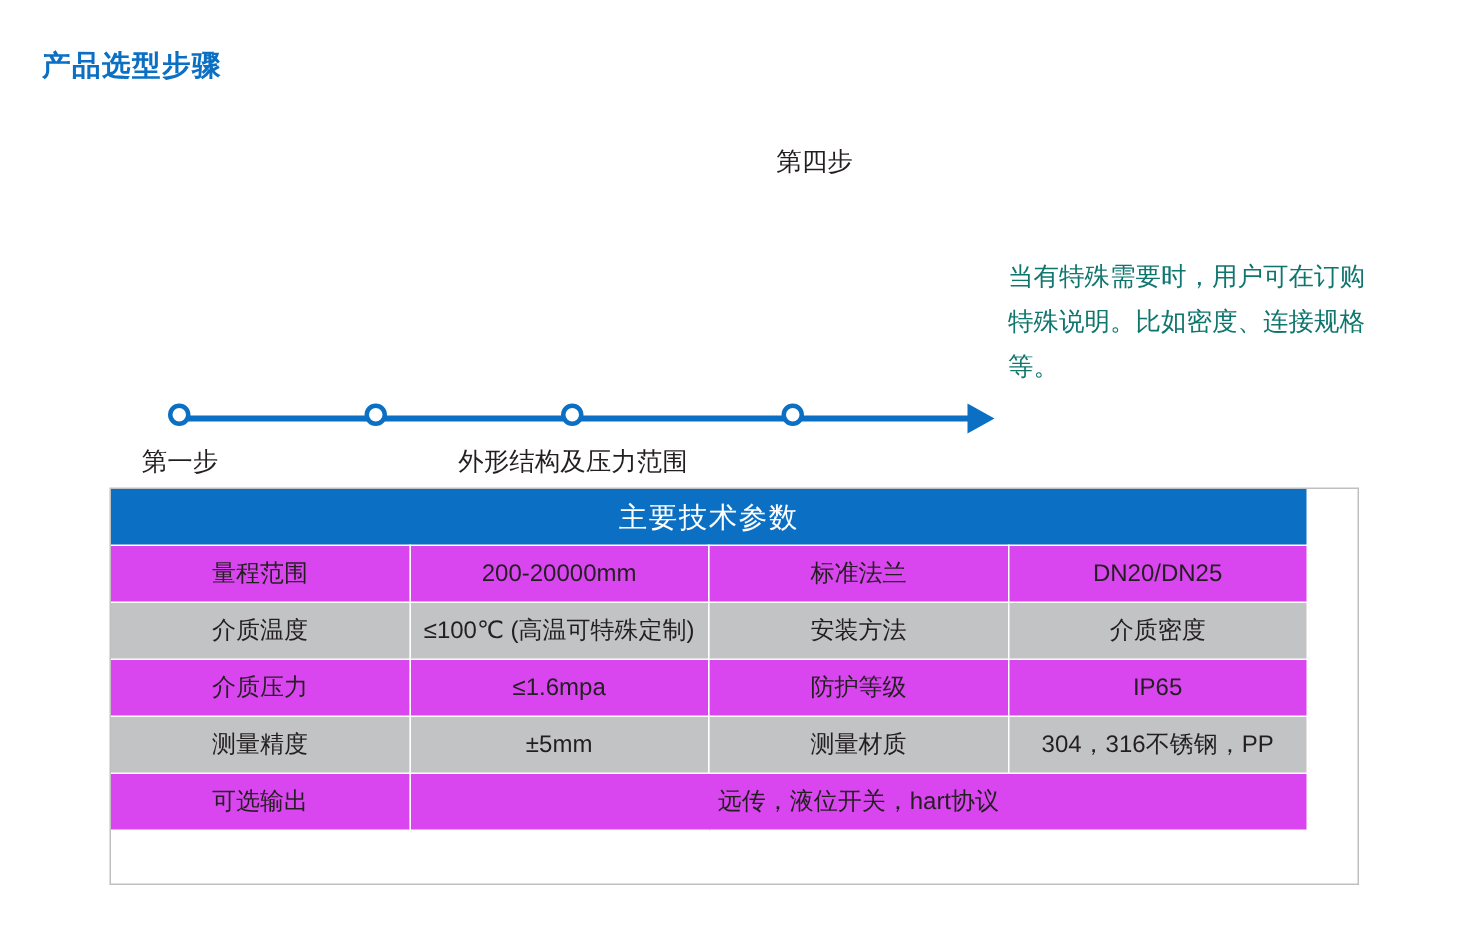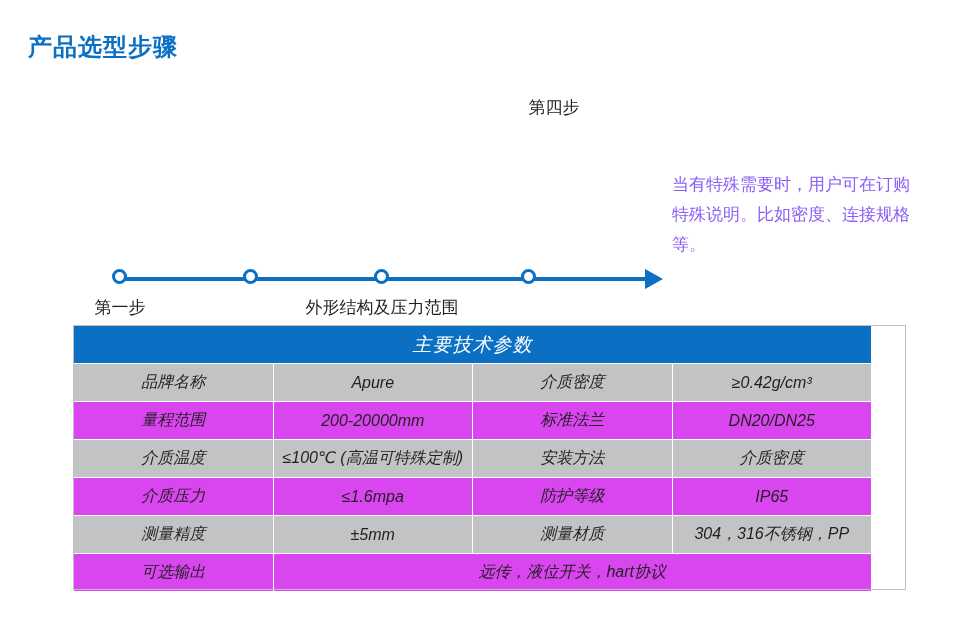--- a/index.html
+++ b/index.html
@@ -14,21 +14,21 @@
     color: #231f20;
     position: relative;
     overflow: hidden;
   }
 
   
   .page-title {
     position: absolute;
     left: 28px;
     top: 31px;
-    font-size: 24px;
+    font-size: 19px;
     font-weight: bold;
     color: #0b6fc4;
     letter-spacing: 1px;
     text-align: right;
   }
 
   
   .steps-wrap {
     position: absolute;
     left: 0;
@@ -78,36 +78,35 @@
   .step-label .l1 { display: block; }
   .step-label .l2 { display: block; }
 
   .note {
     position: absolute;
     left: 672px;
     top: 75px;
     width: 250px;
     font-size: 17px;
     line-height: 30px;
-    color: #8b5cf6;
+    color: #0f766e;
     font-family: Liberation Serif, serif;
   }
 
   
   .table-wrap {
     position: absolute;
     left: 73px;
     top: 325px;
     width: 833px;
   }
   table.spec {
     border-collapse: collapse;
     width: 799px;
     table-layout: fixed;
-    font-style: italic;
   }
   table.spec td, table.spec th {
     border: 1px solid #ffffff;
     text-align: center;
     font-size: 16px;
     color: #231f20;
     height: 37px;
     padding: 0 4px;
     font-weight: normal;
   }
@@ -153,40 +152,34 @@
   <div class="step-label" style="left:40px; top:200px; width:160px;text-align:center;">
     <span class="l1">第一步</span>
     <span class="l2">测量量程</span>
   </div>
 
 
   <div class="step-label" style="left:267px; top:200px; width:230px;">
     <span class="l2">外形结构及压力范围</span>
   </div>
 
-  <div class="step-label" style="left:459px; top:0px; width:190px;">
+  <div class="step-label" style="left:448px; top:0px; width:190px;">
     <span class="l1">第四步</span>
   </div>
 
   <div class="note">当有特殊需要时，用户可在订购特殊说明。比如密度、连接规格等。</div>
 </div>
 
 <div class="table-wrap">
   <table class="spec">
     <tbody>
         <tr>
       <th class="hdr" colspan="4">主要技术参数</th>
     </tr>
 
-    <tr class="row-grey">
-      <td class="col-key">品牌名称</td>
-      <td class="col-val">Apure</td>
-      <td class="col-key">介质密度</td>
-      <td class="col-val">≥0.42g/cm³</td>
-    </tr>
 
     <tr class="row-white">
       <td class="col-key">量程范围</td>
       <td class="col-val">200-20000mm</td>
       <td class="col-key">标准法兰</td>
       <td class="col-val">DN20/DN25</td>
     </tr>
 
     <tr class="row-grey">
       <td class="col-key">介质温度</td>

